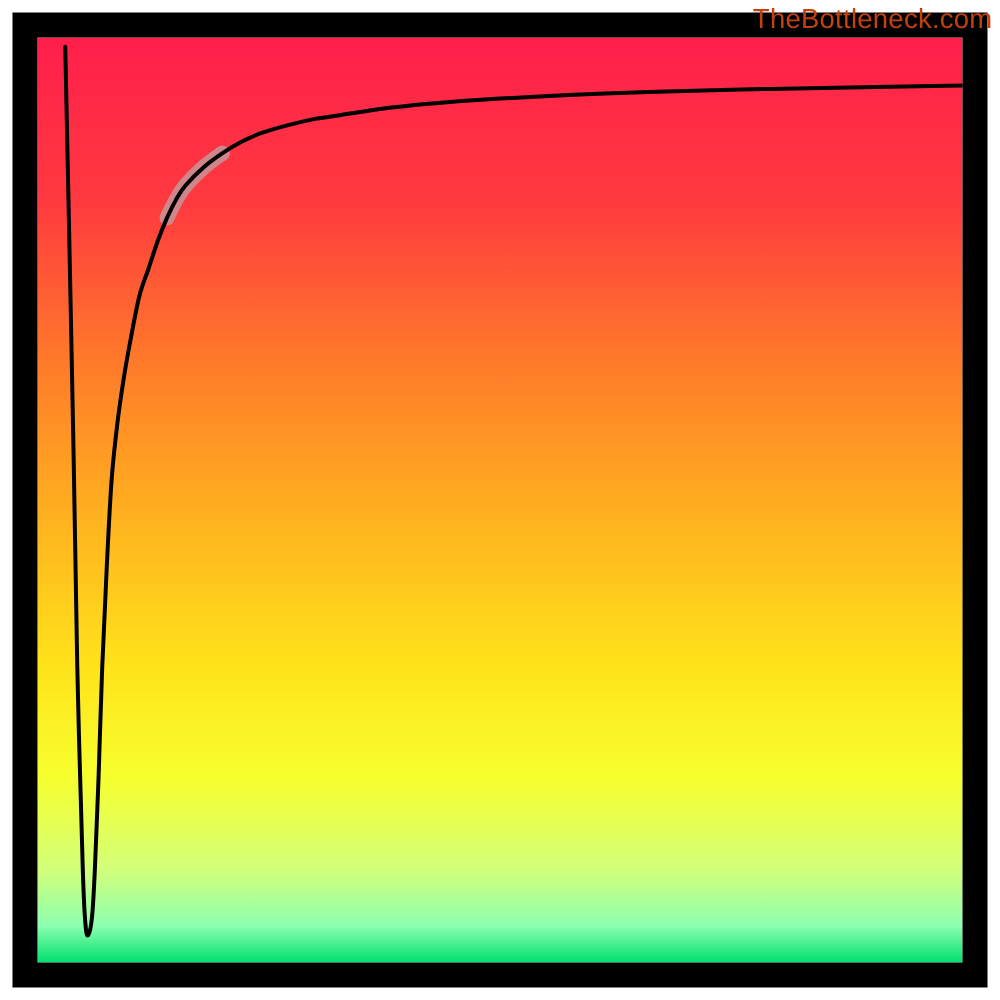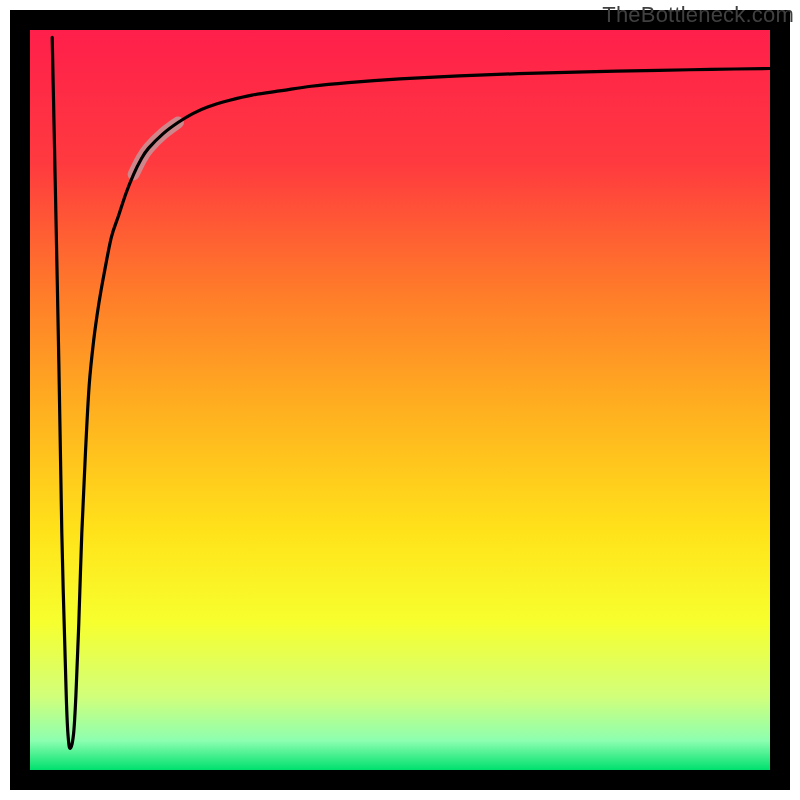--- a/index.html
+++ b/index.html
@@ -13,21 +13,21 @@
   }
   .stage {
     position: relative;
     width: 800px;
     height: 800px;
   }
   .watermark {
     position: absolute;
     top: 2px;
     right: 6px;
-    color: #404040;
+    color: #c2410c;
     font-size: 22px;
     font-weight: 400;
     letter-spacing: 0.2px;
     user-select: none;
   }
   svg {
     display: block;
   }
 </style>
 </head>

